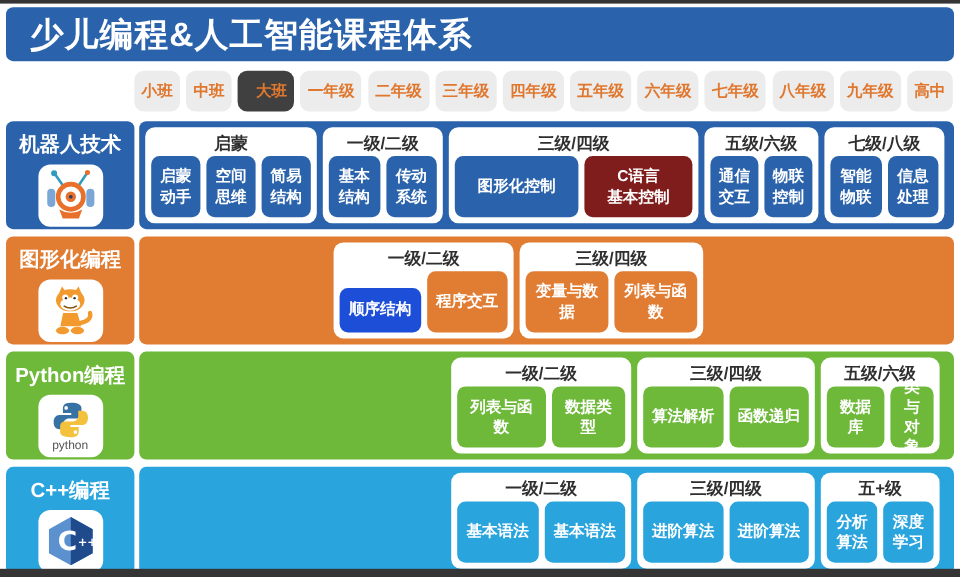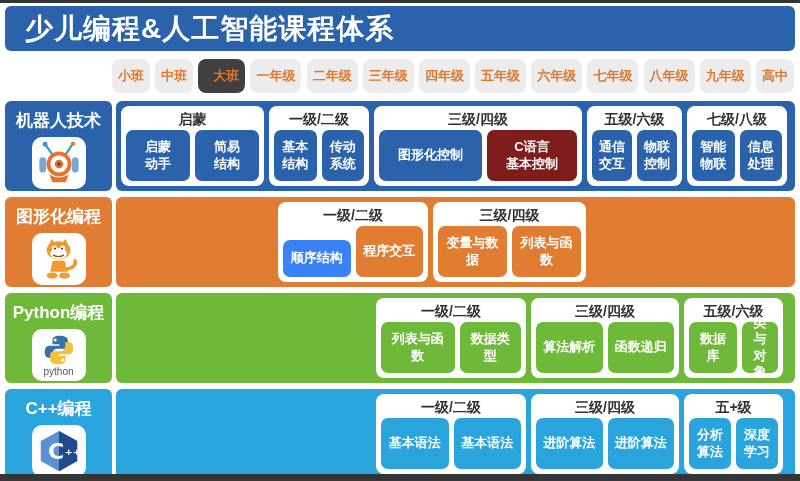--- a/index.html
+++ b/index.html
@@ -86,20 +86,22 @@
     <path d="M14 36 Q24 42 34 36 L31 44 L17 44 Z" fill="#e8702a"></path>
   </svg>
 </div>
       </div>
       <div class="row-content" style="background: rgb(42, 99, 171);">
         <div class="card" style="width: 143px;">
           <div class="card-header">启蒙</div>
           <div class="card-badges">
             <div class="badge" style="background: rgb(42, 99, 171);">启蒙
 动手</div>
+            <div class="badge" style="background: rgb(42, 99, 171);">空间
+思维</div>
             <div class="badge" style="background: rgb(42, 99, 171);">简易
 结构</div>
           </div>
         </div>
         <div class="card" style="width: 100px;">
           <div class="card-header">一级/二级</div>
           <div class="card-badges">
             <div class="badge" style="background: rgb(42, 99, 171);">基本
 结构</div>
             <div class="badge" style="background: rgb(42, 99, 171);">传动
@@ -153,21 +155,21 @@
     <ellipse cx="16.5" cy="42" rx="6" ry="3.4" fill="#f29a2e"></ellipse>
     <ellipse cx="30" cy="42" rx="6" ry="3.4" fill="#f29a2e"></ellipse>
   </svg>
 </div>
       </div>
       <div class="row-content" style="background: rgb(225, 124, 51);">
         <div class="spacer" style="width: 152px;"></div>
         <div class="card" style="width: 150px;">
           <div class="card-header">一级/二级</div>
           <div class="card-badges">
-            <div class="badge" style="background: #3b82f6; margin-top: 14px;">顺序结构</div>
+            <div class="badge" style="background: #1d4ed8; margin-top: 14px;">顺序结构</div>
             <div class="badge" style="background: rgb(225, 124, 51);">程序交互</div>
           </div>
         </div>
         <div class="card" style="width: 153px;">
           <div class="card-header">三级/四级</div>
           <div class="card-badges">
             <div class="badge" style="background: rgb(225, 124, 51);">变量与数据</div>
             <div class="badge" style="background: rgb(225, 124, 51);">列表与函数</div>
           </div>
         </div>

